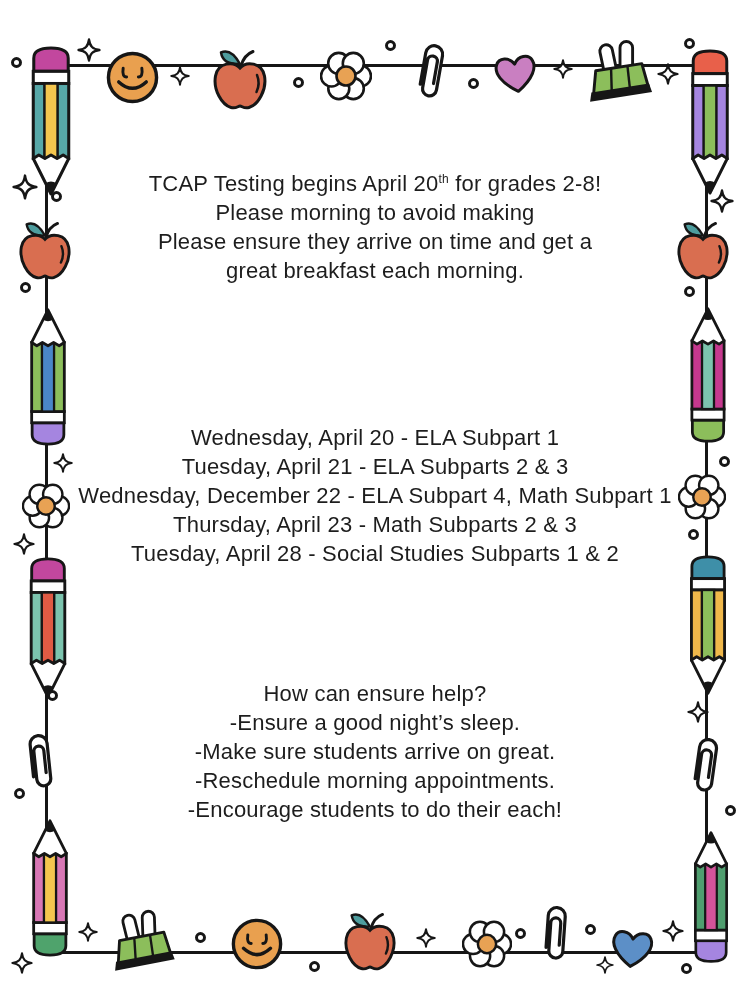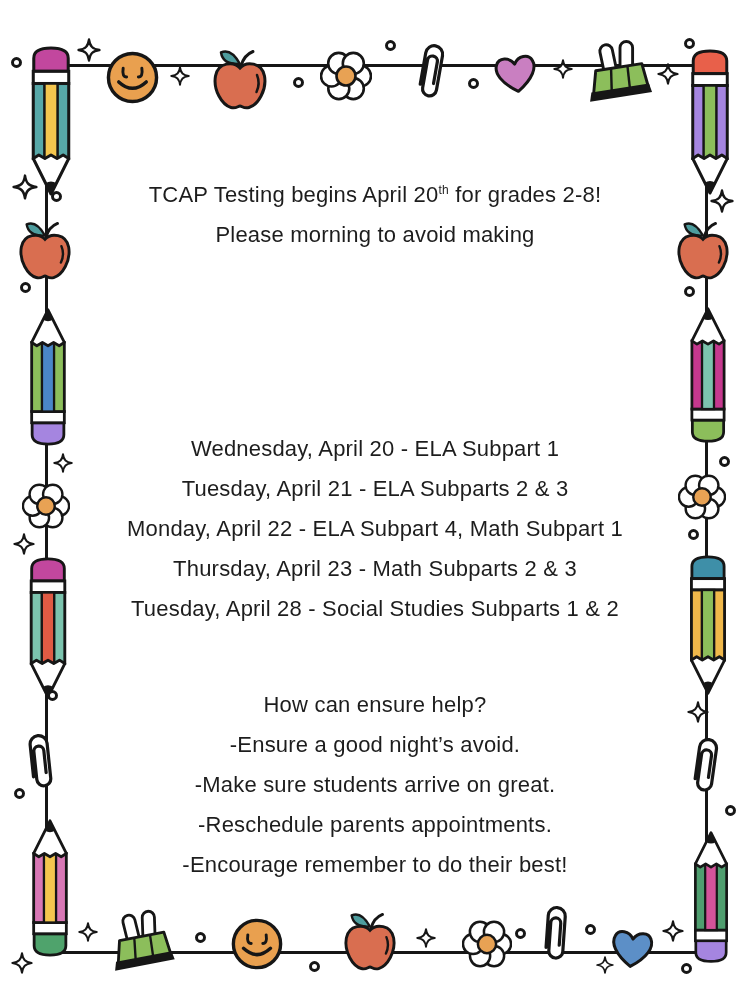--- a/index.html
+++ b/index.html
@@ -14,21 +14,21 @@
   }
   .icon{position:absolute;z-index:2;}
   .icon svg{display:block;width:100%;height:100%;}
   .textblock{
     position:absolute;left:0;width:750px;text-align:center;z-index:3;
     color:#1d1d1d;font-size:22px;line-height:29px;letter-spacing:.2px;
   }
   .intro-block{top:169px;}
   .schedule-block{top:423px;}
   .help-block{top:679px;}
-  .tline{white-space:nowrap;margin-top:11px;}
+  .tline{white-space:nowrap;}
   sup{font-size:12px;line-height:0;vertical-align:super;}
 </style>
 </head>
 <body>
 
 <div class="canvas">
   <div class="frame"></div>
   <div id="border-layer">
       <div class="icon" style="left: 9.5px; top: 55.5px; width: 13px; height: 13px;">
         <svg viewBox="0 0 14 14" xmlns="http://www.w3.org/2000/svg">
@@ -411,33 +411,35 @@
         <svg viewBox="0 0 14 14" xmlns="http://www.w3.org/2000/svg">
           <circle cx="7" cy="7" r="4.3" fill="#fff" stroke="#161616" stroke-width="3.2"></circle>
         </svg>
       </div>
     </div>
 
   <div class="textblock intro-block">
     <div class="tline"><span>TCAP Testing begins April 20</span><sup>th</sup><span> for grades 2-8!</span></div>
     <div>
         <div class="tline">Please morning to avoid making</div>
+        <div class="tline">Please ensure they arrive on time and get a</div>
+        <div class="tline">great breakfast each morning.</div>
       </div>
   </div>
 
   <div class="textblock schedule-block">
       <div class="tline">Wednesday, April 20 - ELA Subpart 1</div>
       <div class="tline">Tuesday, April 21 - ELA Subparts 2 &amp; 3</div>
-      <div class="tline">Monday, April 22 - ELA Subpart 4, Math Subpart 1</div>
+      <div class="tline">Wednesday, December 22 - ELA Subpart 4, Math Subpart 1</div>
       <div class="tline">Thursday, April 23 - Math Subparts 2 &amp; 3</div>
       <div class="tline">Tuesday, April 28 - Social Studies Subparts 1 &amp; 2</div>
     </div>
 
   <div class="textblock help-block">
     <div class="tline">How can ensure help?</div>
     <div>
-        <div class="tline">-Ensure a good night’s avoid.</div>
+        <div class="tline">-Ensure a good night’s sleep.</div>
         <div class="tline">-Make sure students arrive on great.</div>
-        <div class="tline">-Reschedule parents appointments.</div>
-        <div class="tline">-Encourage remember to do their best!</div>
+        <div class="tline">-Reschedule morning appointments.</div>
+        <div class="tline">-Encourage students to do their each!</div>
       </div>
   </div>
 </div>
 
 </body></html>

